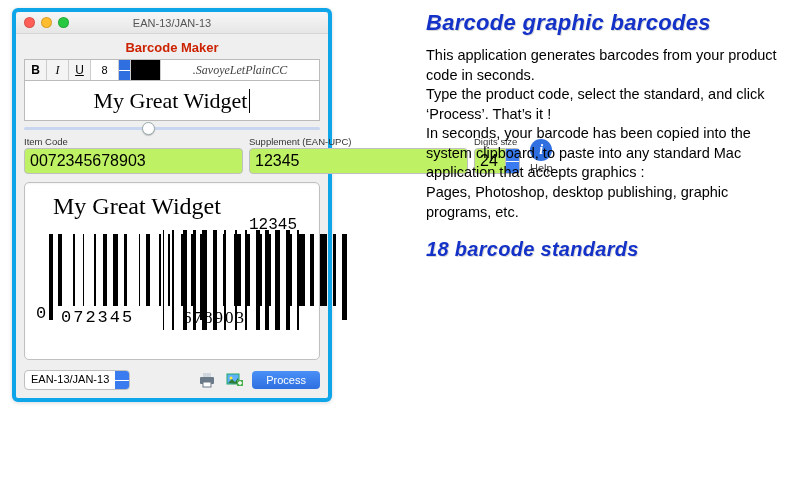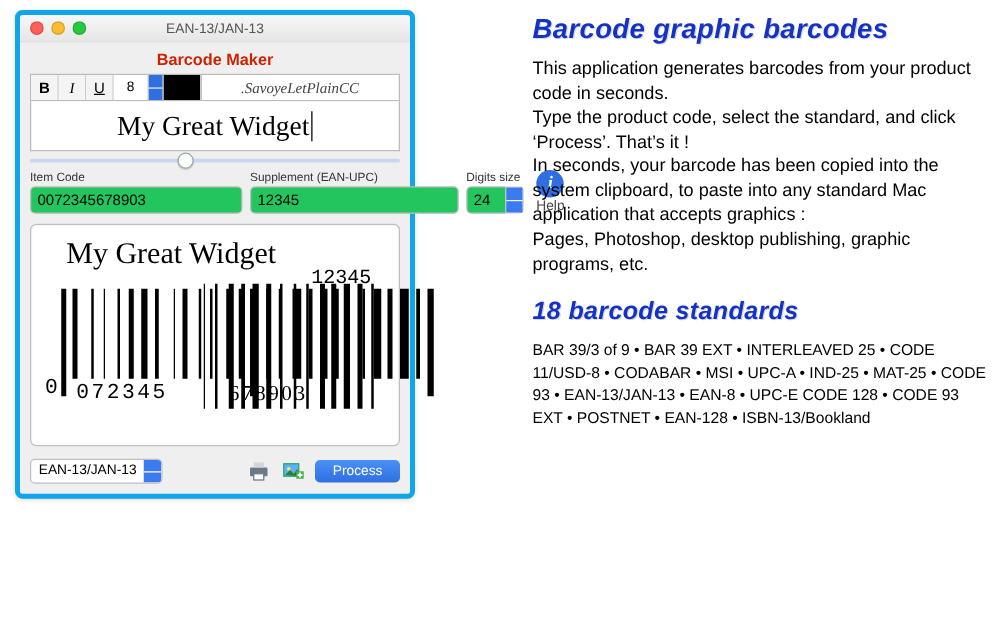--- a/index.html
+++ b/index.html
@@ -35,21 +35,21 @@
   .title-preview { border:1px solid #bbb; border-top:none; background:#fff; height:40px; display:flex; align-items:center; justify-content:center; font-family:"Brush Script MT","Savoye LET",cursive; font-size:22px; color:#000; }
   .title-preview .caret { display:inline-block; width:1px; height:24px; background:#000; margin-left:2px; vertical-align:middle;}
 
   .slider-row { padding: 6px 0 2px 0; display:flex; align-items:center; }
   .slider-track { flex:1; height:3px; background:#c9d6ef; border-radius:2px; position:relative; }
   .slider-thumb { position:absolute; top:-5px; left:40%; width:13px; height:13px; background:#fff; border:1px solid #9aa; border-radius:50%; box-shadow:0 1px 1px rgba(0,0,0,0.2);}
 
   .fields { display:flex; gap:6px; margin-top:4px; align-items:flex-end; }
   .field { display:flex; flex-direction:column; }
   .field label{ font-size:9.5px; color:#333; margin-bottom:1px;}
-  .field input{ border:1px solid #bfbfbf; border-radius:4px; padding:3px 5px; font-size:12px; background:#22c55e;}
+  .field input{ border:1px solid #bfbfbf; border-radius:4px; padding:3px 5px; font-size:16px; background:#bef264;}
   .f-item { flex: 0 0 170px; }
   .f-supp { flex: 0 0 74px; }
   .f-digits { flex: 0 0 50px; }
   .digitswrap{ display:flex; align-items:stretch;}
   .digitswrap input{ width:32px; border-radius:4px 0 0 4px;}
   .stepper{ width:14px; border:1px solid #bfbfbf; border-left:none; border-radius:0 4px 4px 0; display:flex; flex-direction:column;}
   .stepper div{flex:1; background:#3a7cf0;} .stepper div:first-child{border-bottom:1px solid #fff;}
   .helpwrap{ margin-left:auto; display:flex; flex-direction:column; align-items:center; gap:1px;}
   .helpicon{ width:22px; height:22px; border-radius:50%; background:#2f6fe0; color:#fff; font-style:italic; font-family:Georgia,serif; font-weight:bold; display:flex; align-items:center; justify-content:center; font-size:14px;}
   .helplbl{ font-size:11px; color:#444;}
@@ -274,14 +274,13 @@
       </div>
 
     </div>
   </div>
 </div>
 
 <div class="right">
   <div class="h-blue">Barcode graphic barcodes</div>
   <div class="desc" id="mk-body">This application generates barcodes from your product code in seconds.<br>Type the product code, select the standard, and click ‘Process’. That’s it !<br>In seconds, your barcode has been copied into the system clipboard, to paste into any standard Mac application that accepts graphics :<br>Pages, Photoshop, desktop publishing, graphic programs, etc.</div>
   <div class="h-blue" style="font-size:20px;margin-top:16px;">18 barcode standards</div>
-  <div class="stdlist">BAR 39/3 of 9 • BAR 39 EXT • INTERLEAVED 25 • CODE 11/USD-8 • CODABAR • MSI • UPC-A • IND-25 • MAT-25 • CODE 93 • EAN-13/JAN-13 • EAN-8 • UPC-E CODE 128 • CODE 93 EXT • POSTNET • EAN-128 • ISBN-13/Bookland</div>
 </div>
 
 </body></html>

